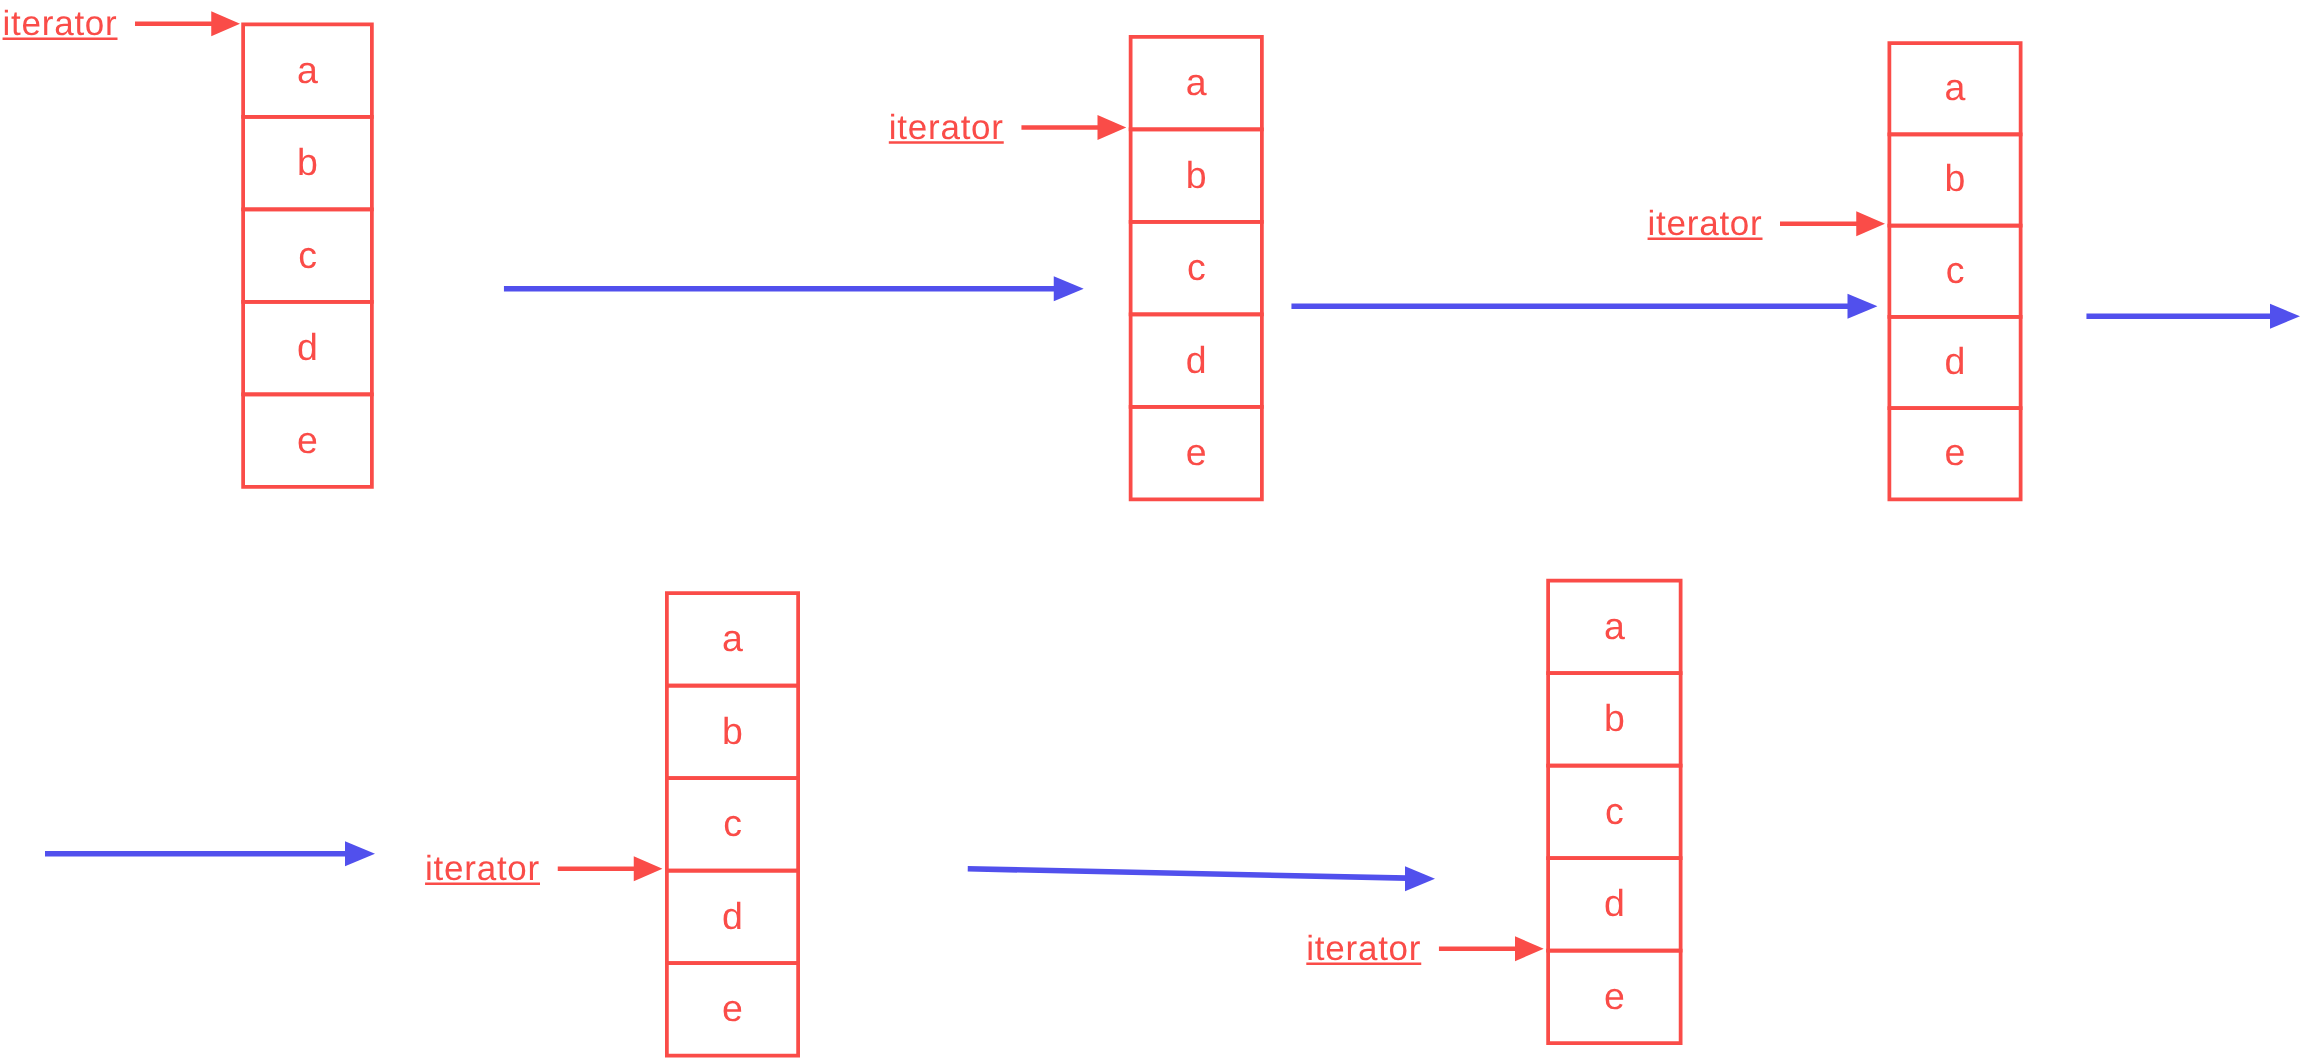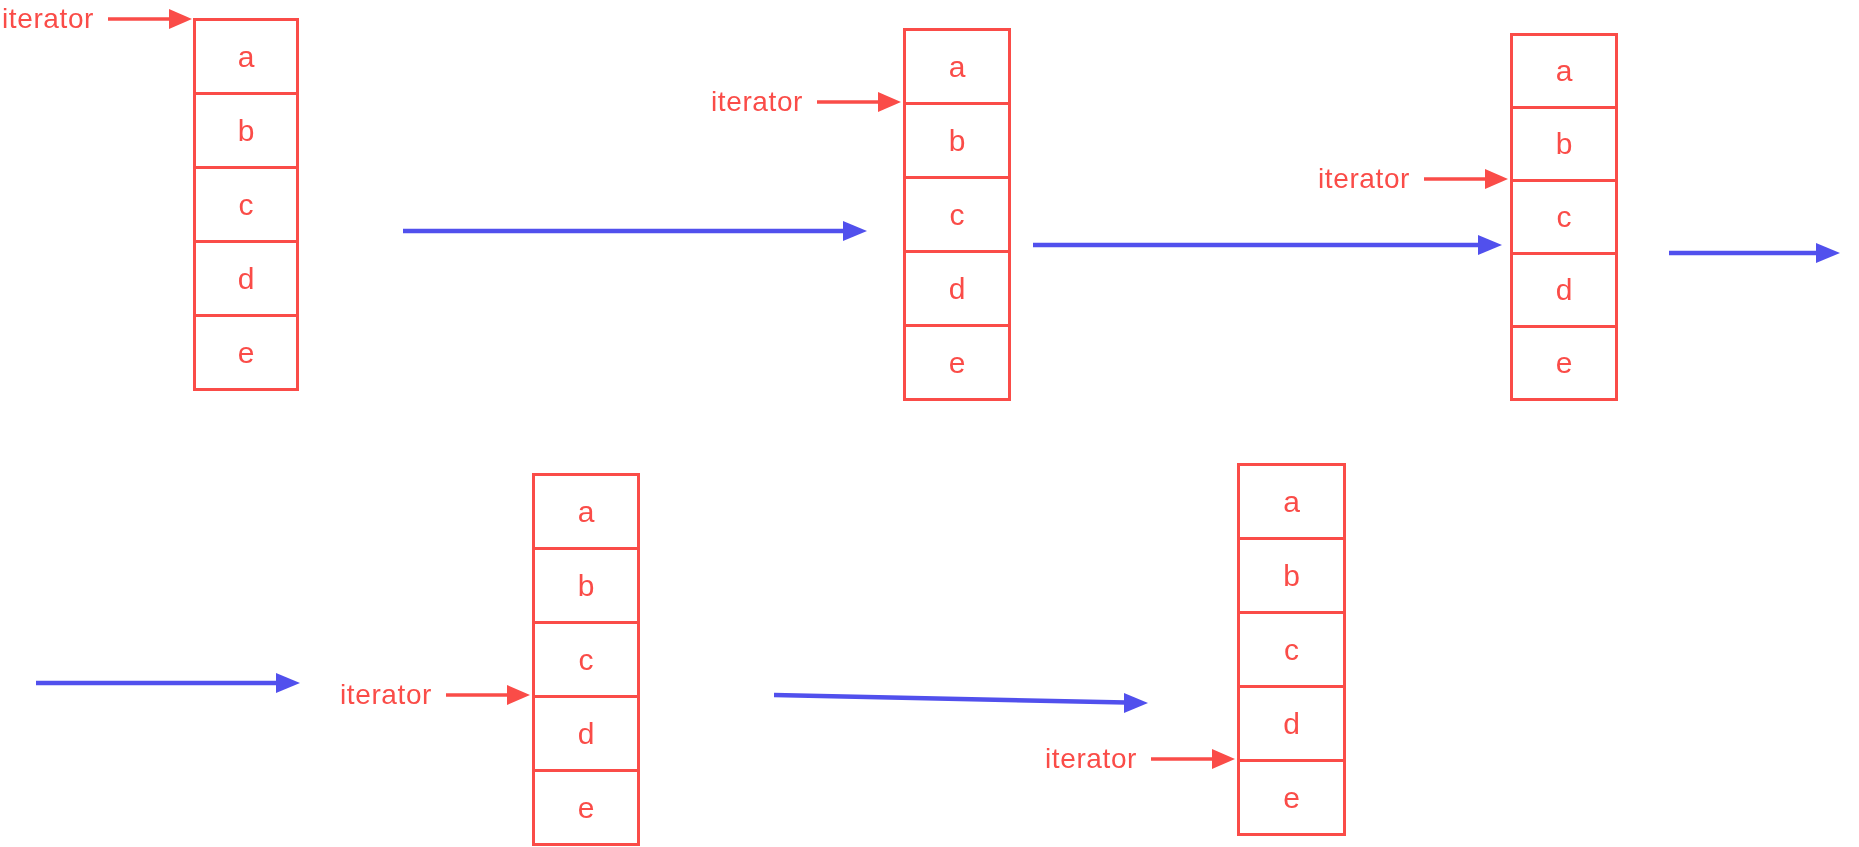--- a/index.html
+++ b/index.html
@@ -25,21 +25,21 @@
   #stack-1 { left:193px; top:18px;  width:106px; }
   #stack-2 { left:903px; top:28px;  width:108px; }
   #stack-3 { left:1510px; top:33px; width:108px; }
   #stack-3 .cell { height:76px; }
   #stack-4 { left:532px; top:473px; width:108px; }
   #stack-5 { left:1237px; top:463px; width:109px; }
 
   
   .iterator {
     position:absolute; display:flex; align-items:center; gap:14px;
-    color:var(--red); white-space:nowrap;
+    color:var(--red); white-space:nowrap;text-decoration:underline;
   }
   .iterator-label { font-size:28px; letter-spacing:0.6px; line-height:26px; }
   .red-arrow { color:var(--red); display:block; }
   .red-arrow line { stroke:currentColor; stroke-width:3.5; }
   .red-arrow polygon { fill:currentColor; }
 
   #iter-1 { right:1667px; top:6px;   }
   #iter-2 { right:958px;  top:89px;  }
   #iter-3 { right:351px;  top:166px; }
   #iter-4 { right:1329px; top:682px; }

